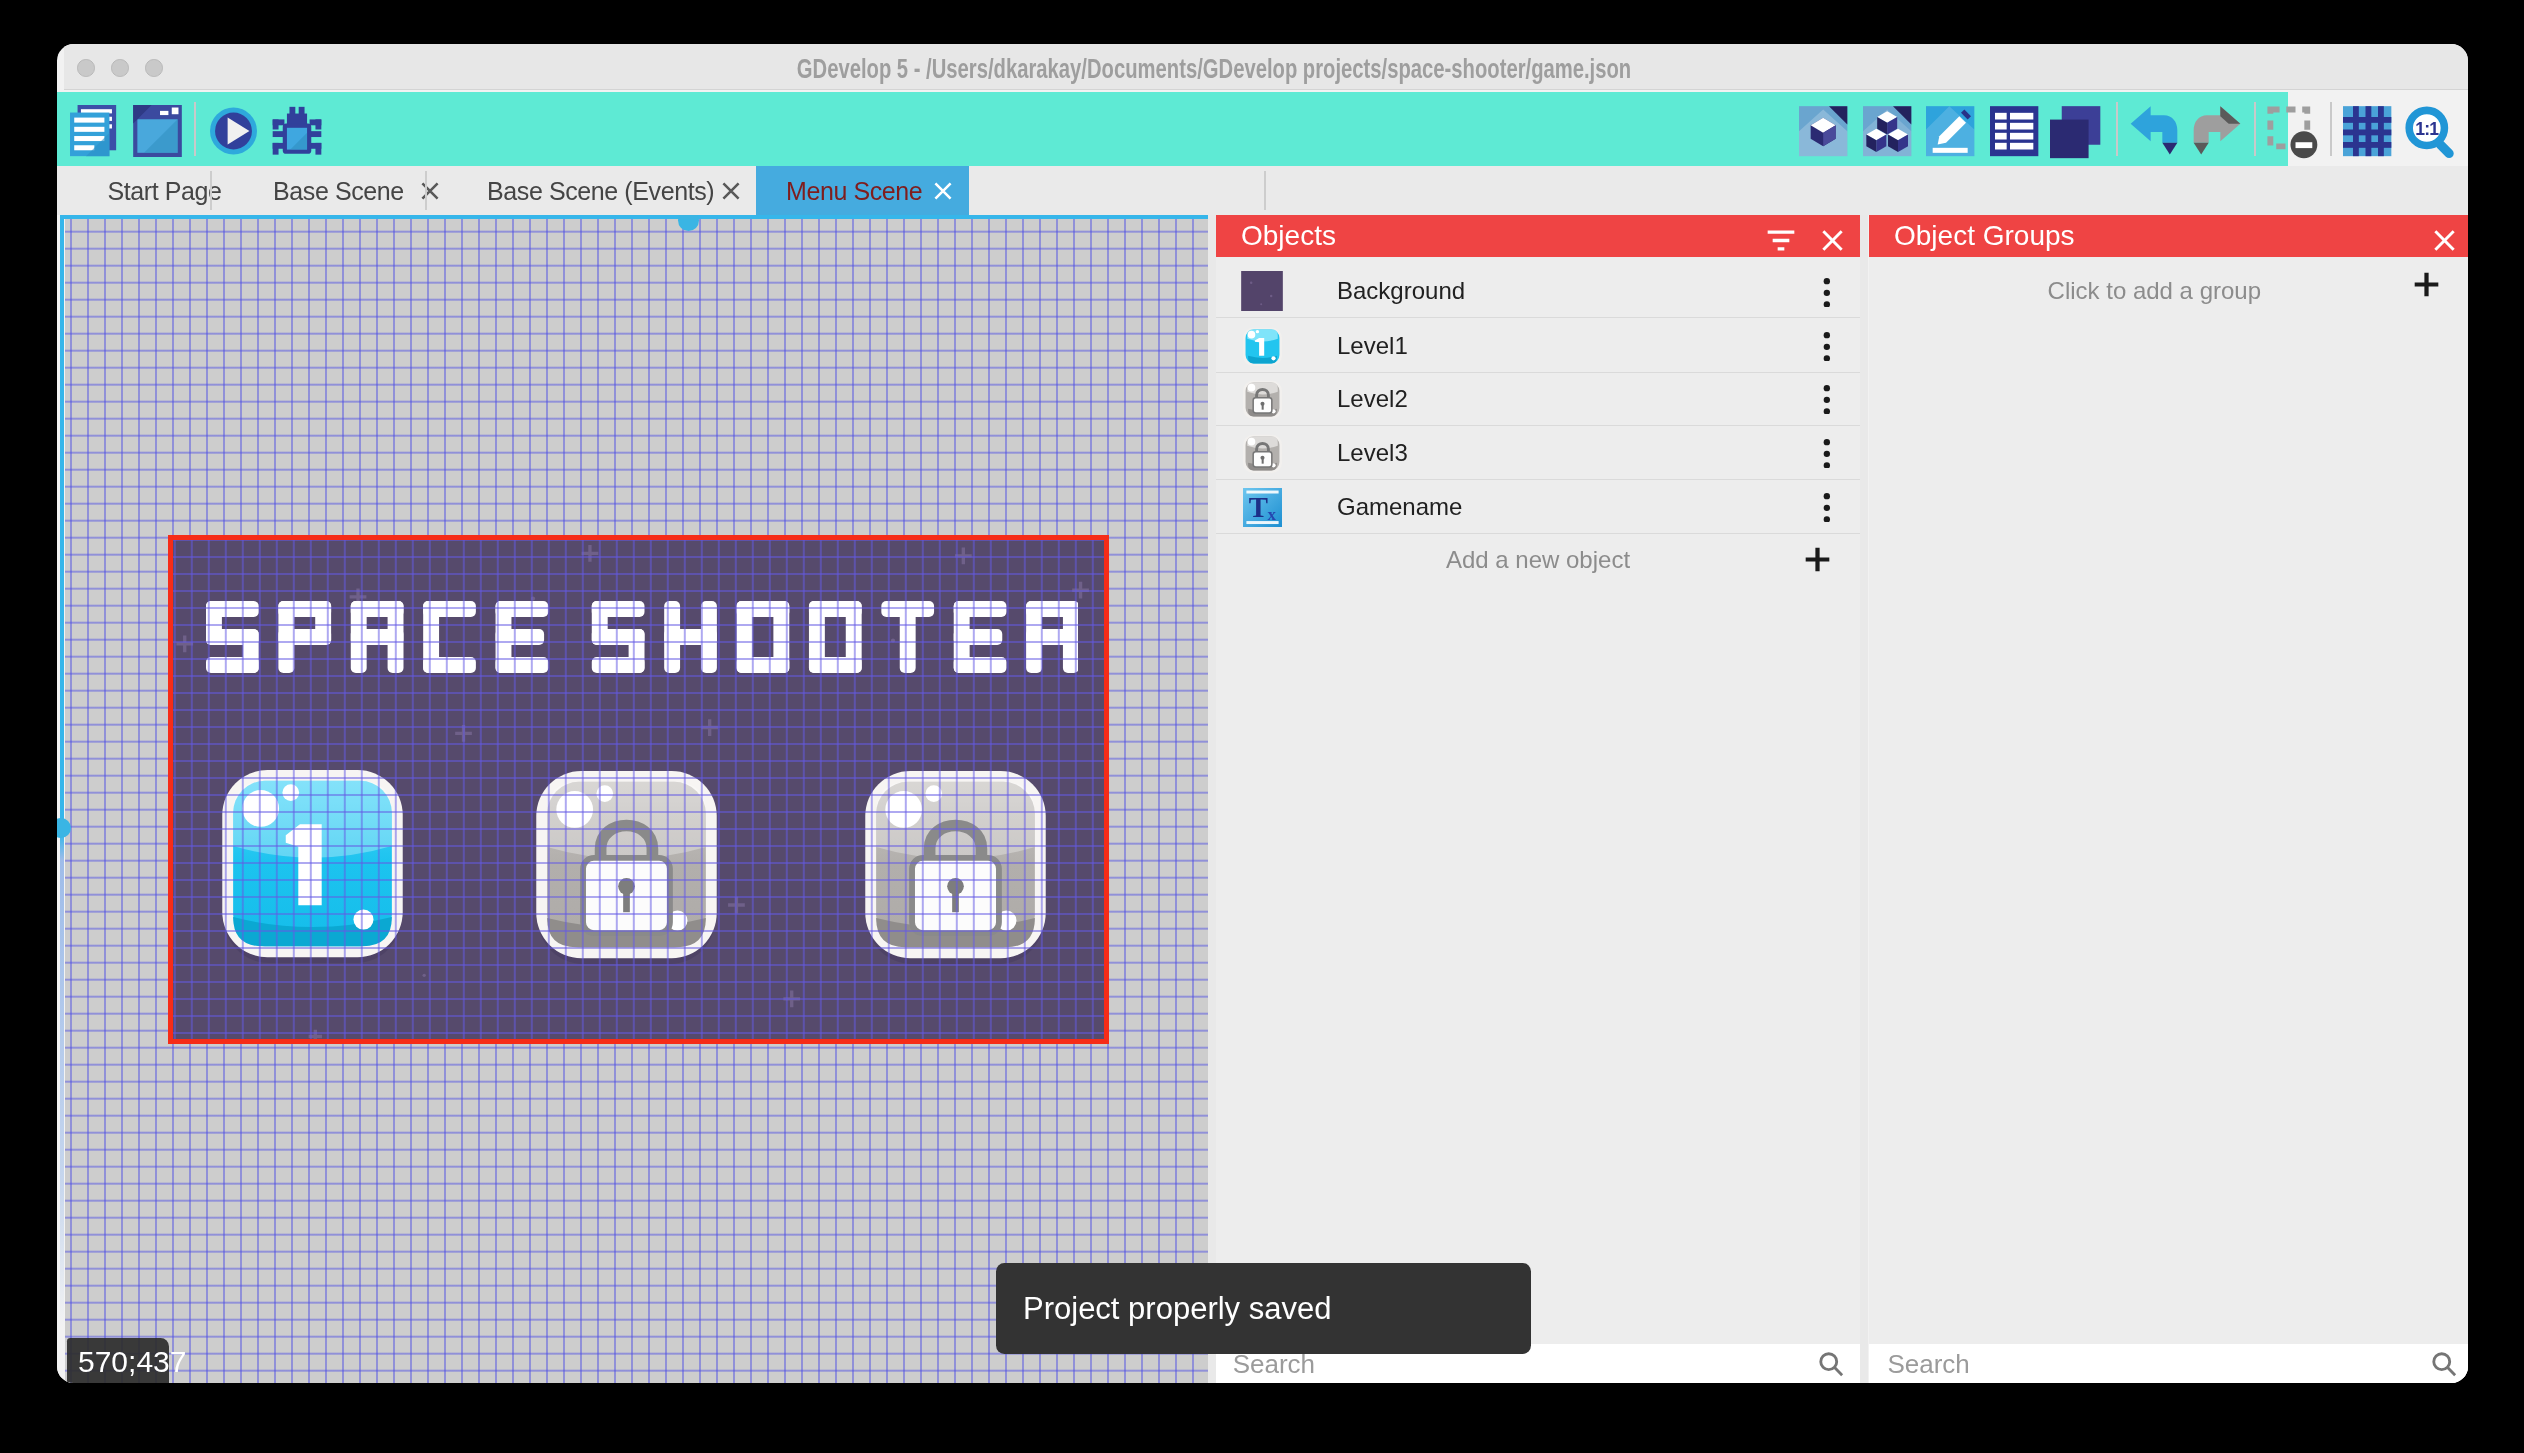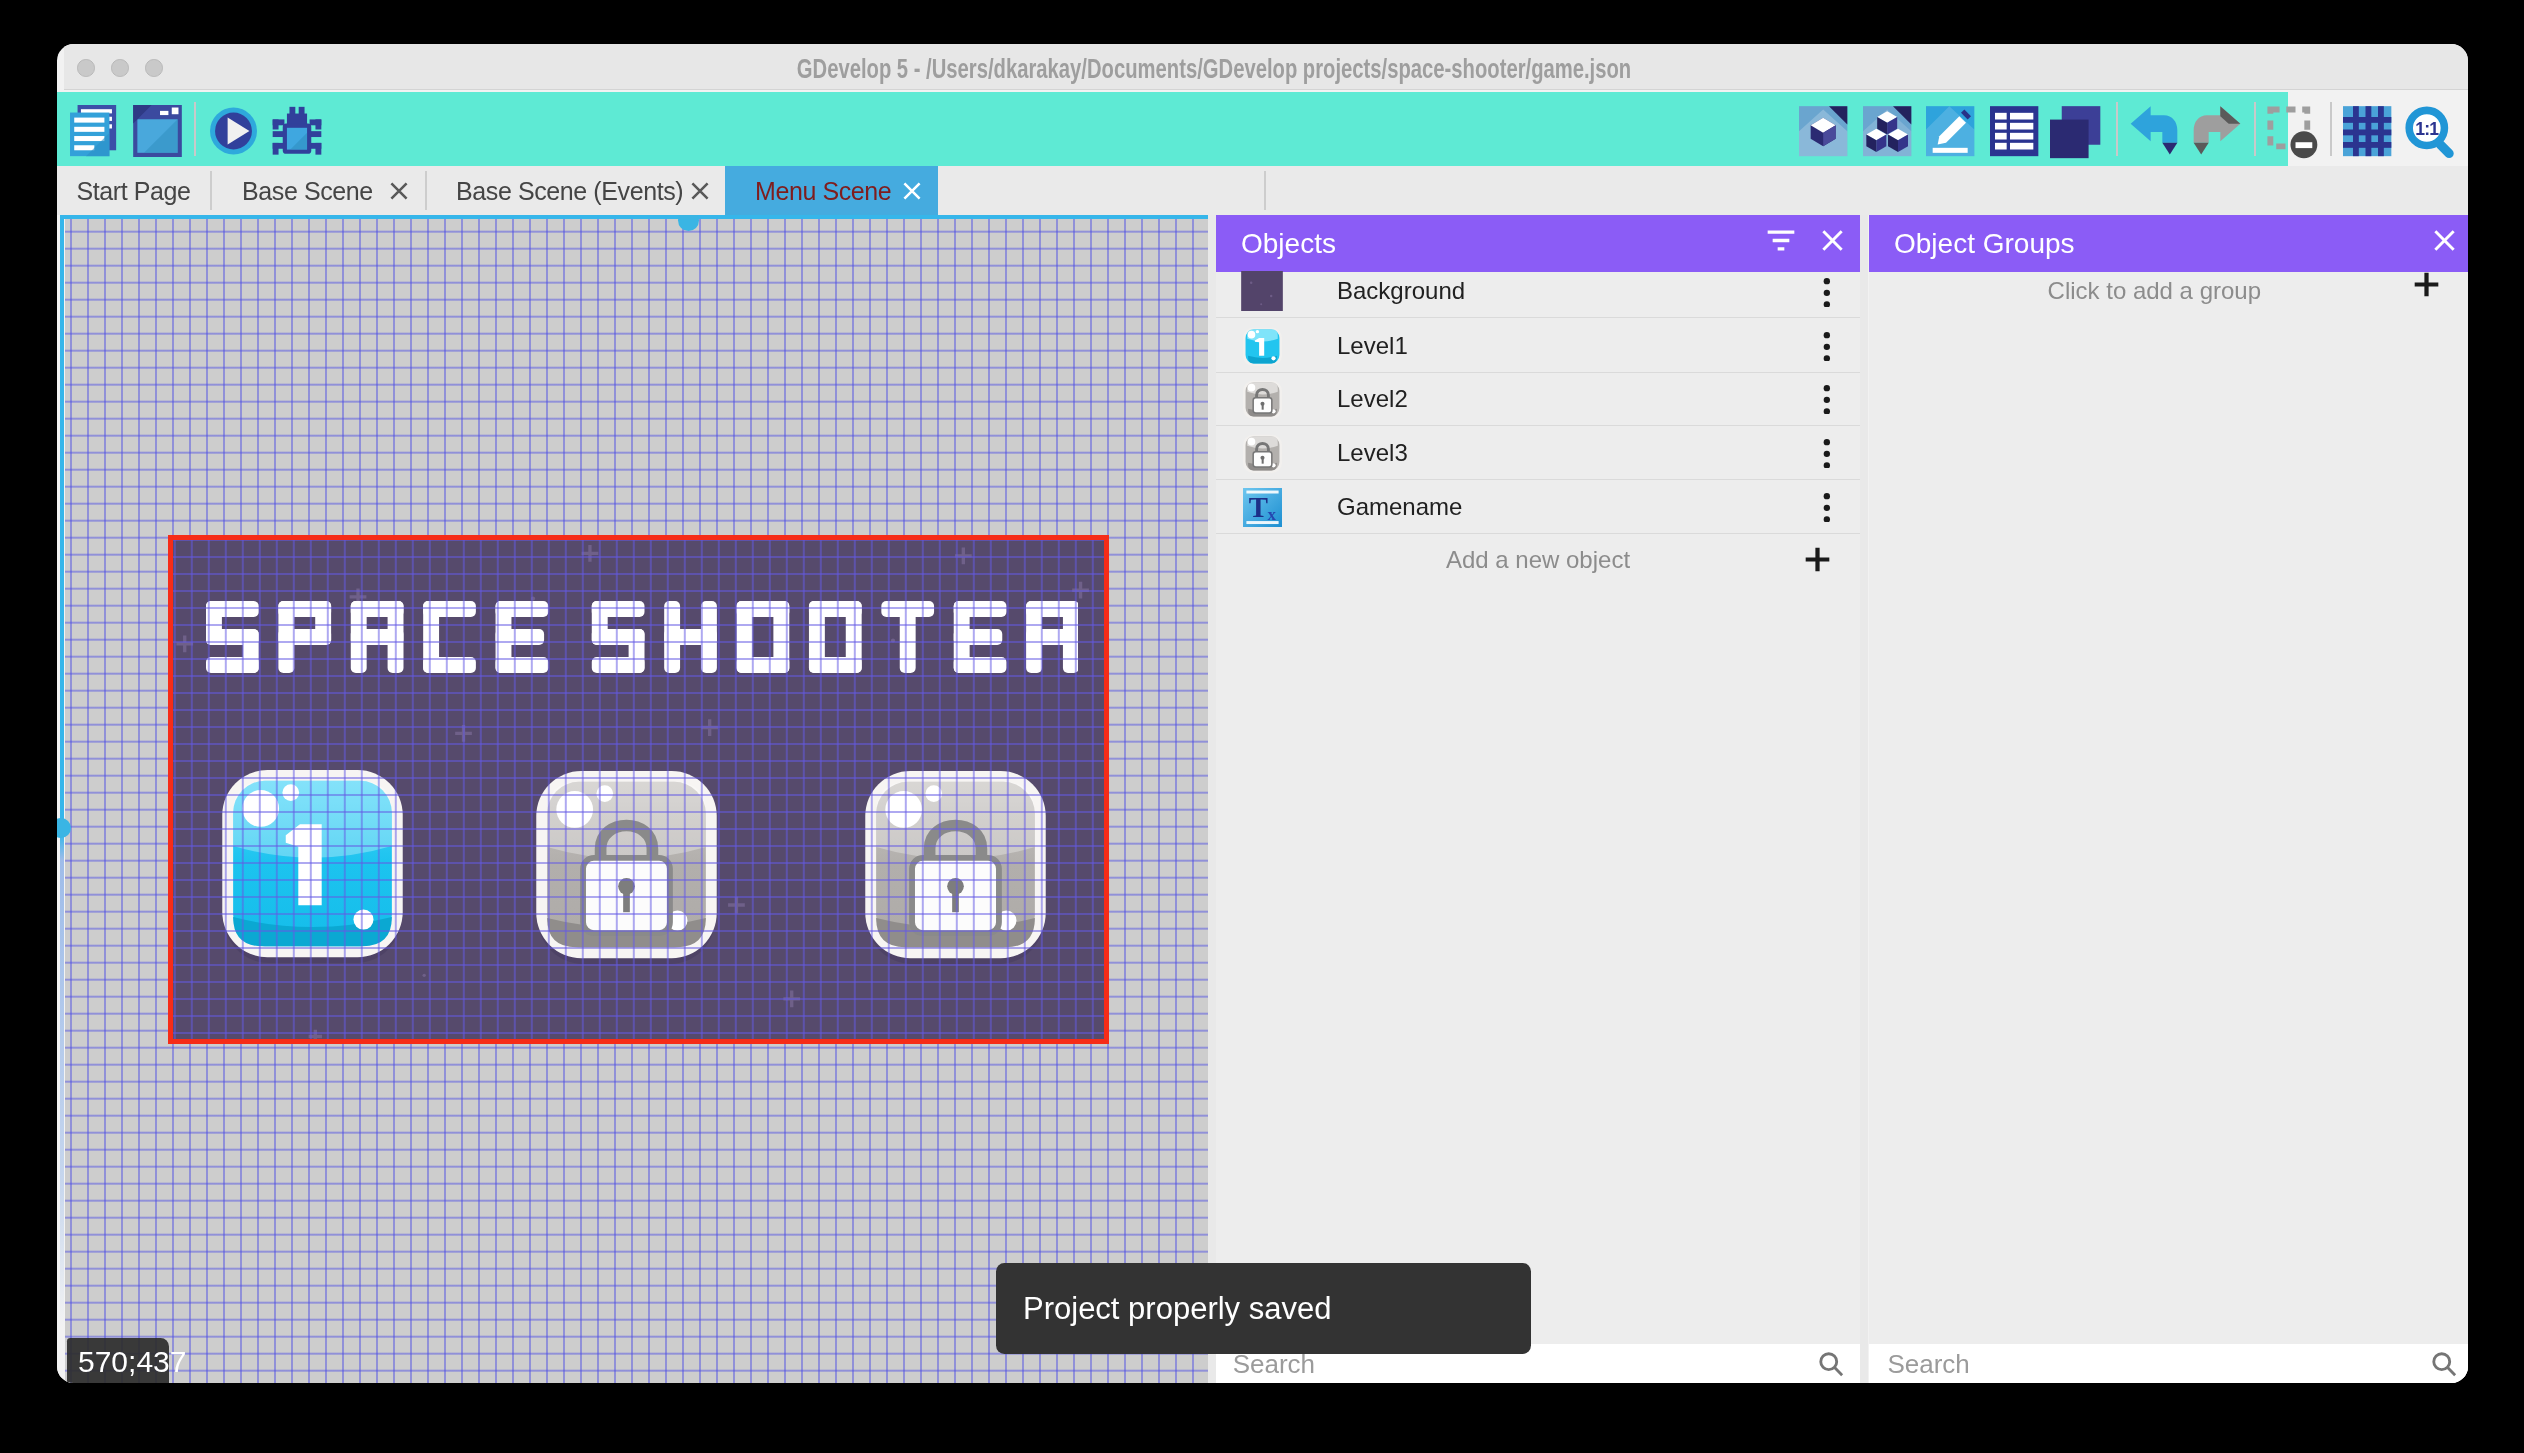--- a/index.html
+++ b/index.html
@@ -14,21 +14,21 @@
   background:#c9c9c9; border:0.8px solid #b9b9b9; }
 #title { position:absolute; top:8.4px; left:1150px; transform:translateX(-50%) scaleX(0.71);
   font-size:28.5px; font-weight:bold; color:#9e9e9e; white-space:nowrap; }
 
 #toolbar { position:absolute; left:0; top:48px; width:2231px; height:75px; background:#5eead4; }
 .ticon { position:absolute; top:13.4px; }
 .tsep { position:absolute; top:10px; width:1.7px; height:54px; background:#c9c9c9; }
 
 #tabbar { position:absolute; left:0; top:122px; width:2411px; height:49px; background:#eaeaea; }
 .tab { position:absolute; top:0; height:49px; font-size:25px; letter-spacing:-0.4px; color:#454545;
-  white-space:nowrap; }
+  white-space:nowrap;margin-left:31px; }
 .tab .lbl { position:absolute; left:30px; top:50%; transform:translateY(-50%); }
 .tab.center .lbl { left:50%; transform:translate(-50%,-50%); }
 .tab .x { position:absolute; top:50%; transform:translateY(-50%); }
 .tab.active { background:#45abdf; color:#7f1d1d; }
 .tabsep { position:absolute; top:5px; width:1.7px; height:39px; background:#cdcdcd; }
 
 #main { position:absolute; left:0; top:171px; width:2411px; height:1169px; }
 #canvas { position:absolute; left:0; top:0; width:1151px; height:1169px;
   background:#f3f3f3; overflow:hidden; }
 #gridbg { position:absolute; left:7.5px; top:4.2px; right:0; bottom:0; background-color:#cdcdcd;
@@ -53,21 +53,21 @@
 
 #badge { position:absolute; left:10px; top:1123px; width:102px; height:47px;
   background:rgba(45,45,45,0.92); border-radius:3.3px 8.4px 0 0; color:#fff; font-size:30px;
   line-height:47px; padding-left:11px; }
 #toast { position:absolute; left:939px; top:1219px; width:535px; height:91px;
   background:#333; border-radius:8.4px; color:#fff; font-size:31px; line-height:91px;
   padding-left:27px; z-index:30; }
 
 .vdiv { position:absolute; top:0; width:8.4px; height:1169px; background:#e9e9e9; }
 .panel { position:absolute; top:0; height:1169px; background:#ededed; }
-.phead { position:absolute; left:0; top:0; width:100%; height:57px; background:#8b5cf6; }
+.phead { position:absolute; left:0; top:0; width:100%; height:42px; background:#ef4444; }
 .phead .ptitle { position:absolute; left:25px; top:50%; transform:translateY(-50%);
   color:#fff; font-size:28px; }
 .row { position:absolute; left:0; width:100%; border-bottom:1.7px solid #dadada; }
 .rowlbl { position:absolute; left:121px; top:50%; transform:translateY(-50%);
   font-size:24px; color:#212121; }
 .search { position:absolute; left:0; bottom:0; width:100%; height:40px; background:#fff; }
 .search .ph { position:absolute; left:16.7px; top:50%; transform:translateY(-50%);
   font-size:26px; color:#9b9b9b; }
 .gray { color:#8c8c8c; }
 </style>

